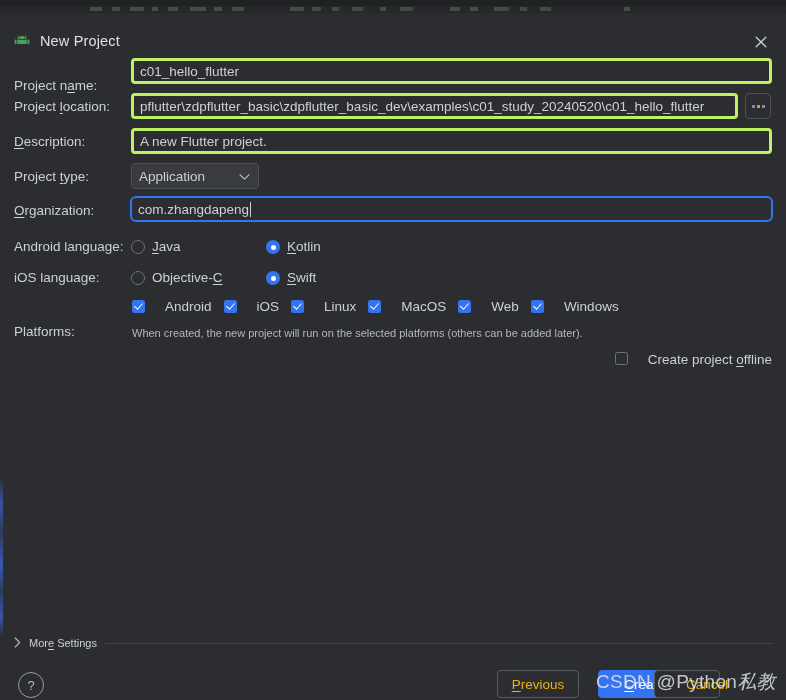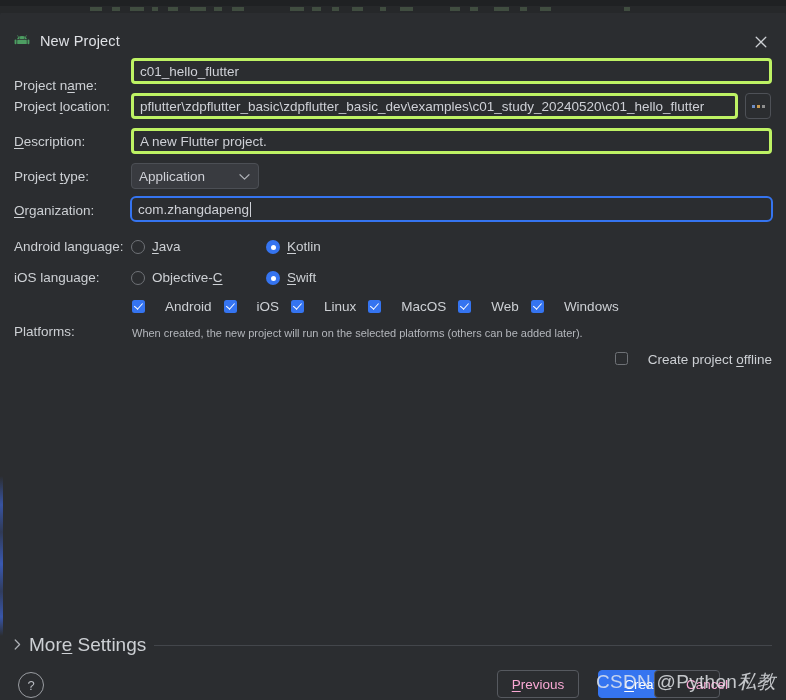--- a/index.html
+++ b/index.html
@@ -249,21 +249,21 @@
   #more-settings {
     position: absolute;
     left: 14px; top: 628px;
     width: 758px;
     display: flex;
     align-items: center;
     cursor: pointer;
   }
   #ms-chev { flex: none; margin-right: 8px; display:block; }
   #ms-label {
-    font-size: 19px;
+    font-size: 11px;
     color: #cdd0d4;
     white-space: nowrap;
     margin-right: 8px;
   }
   #ms-label u { text-decoration: underline; text-underline-offset: 2px; }
   #ms-rule {
     flex: 1;
     height: 1px;
     background: #43464b;
   }
@@ -289,21 +289,21 @@
     font-size: 13.5px;
     display: flex;
     align-items: center;
     justify-content: center;
     cursor: pointer;
     white-space: nowrap;
   }
   .btn.secondary {
     background: #2b2d30;
     border: 1px solid #56595f;
-    color: #f9a8d4;
+    color: #eab308;
   }
   .btn.primary {
     background: #3574f0;
     border: 1px solid #3574f0;
     color: #ffffff;
   }
   .btn u { text-decoration: underline; text-underline-offset: 2px; }
 
   
   #watermark {

